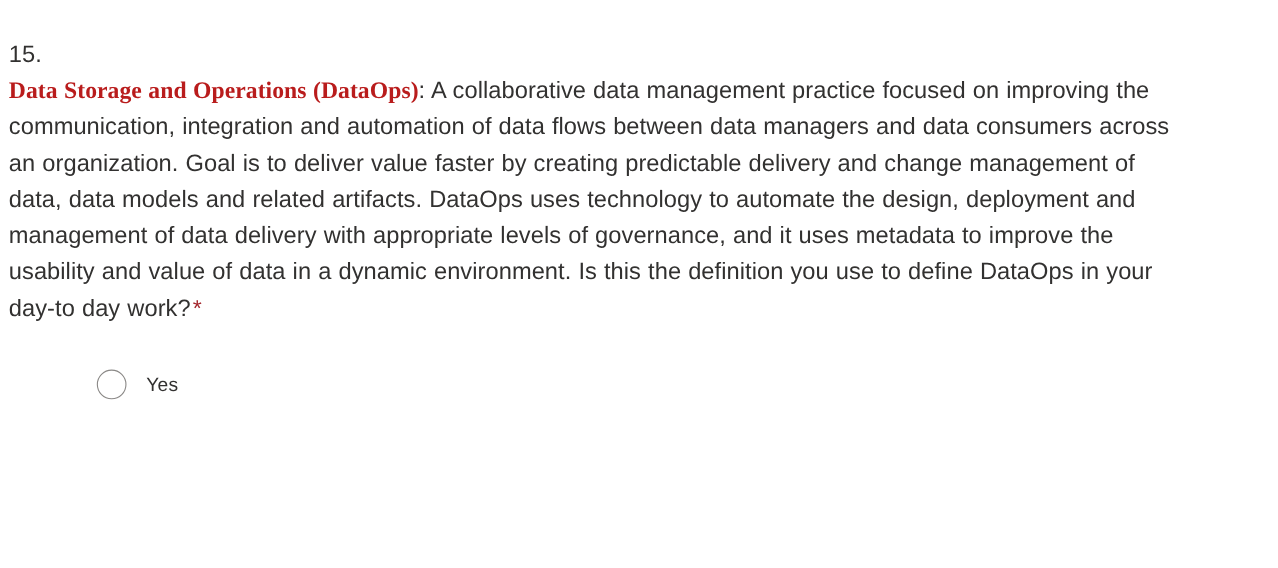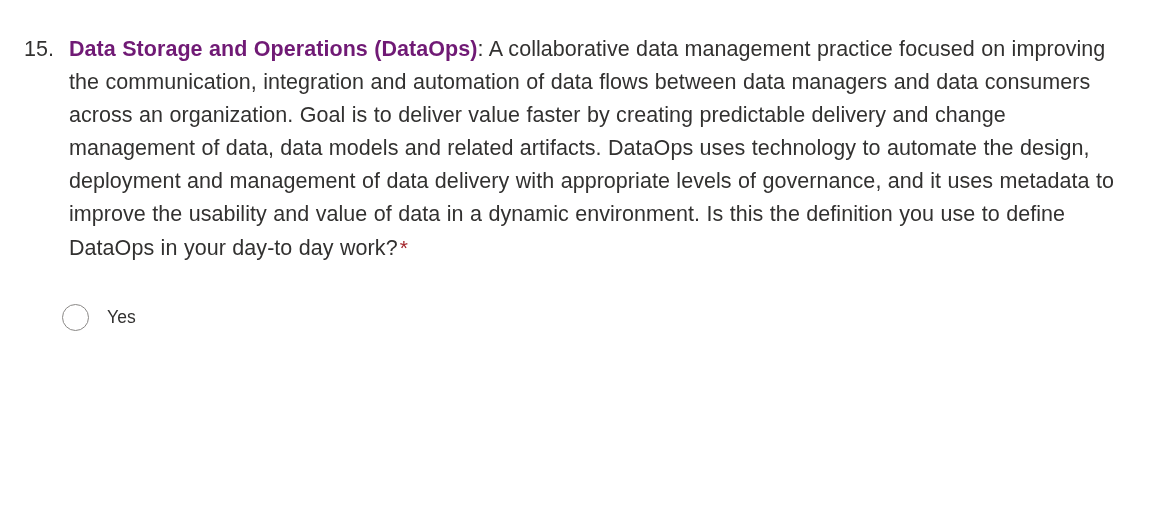--- a/index.html
+++ b/index.html
@@ -23,21 +23,22 @@
     position: absolute;
     left: 0;
     top: 0;
     width: 1162px;
     padding: 33px 0 0 0;
   }
 
   .question-row {
     display: flex;
     align-items: flex-start;
-    padding-left: 24px;
+    padding-left: 8px;
+    flex-direction: column;
   }
 
   .question-number {
     flex: 0 0 auto;
     width: 45px;
     font-size: 21.5px;
     line-height: 33px;
     color: #323130;
     text-align: left;
     letter-spacing: 0.1px;
@@ -48,32 +49,33 @@
     max-width: 1060px;
     font-size: 21.5px;
     line-height: 33px;
     color: #323130;
     letter-spacing: 0.05px;
     word-spacing: 0.4px;
   }
 
   .question-text .strong {
     font-weight: bold;
-    color: #701a75;
+    color: #b91c1c;
+    font-family: Liberation Serif, serif;
   }
 
   .required-star {
     color: #a4262c;
     font-size: 21px;
     padding-left: 2px;
   }
 
   .choices {
     margin-top: 30px;
-    padding-left: 62px;
+    padding-left: 88px;
   }
 
   .choice-row {
     display: flex;
     align-items: center;
     height: 44px;
     margin-bottom: 30px;
     cursor: pointer;
     width: 280px;
   }

